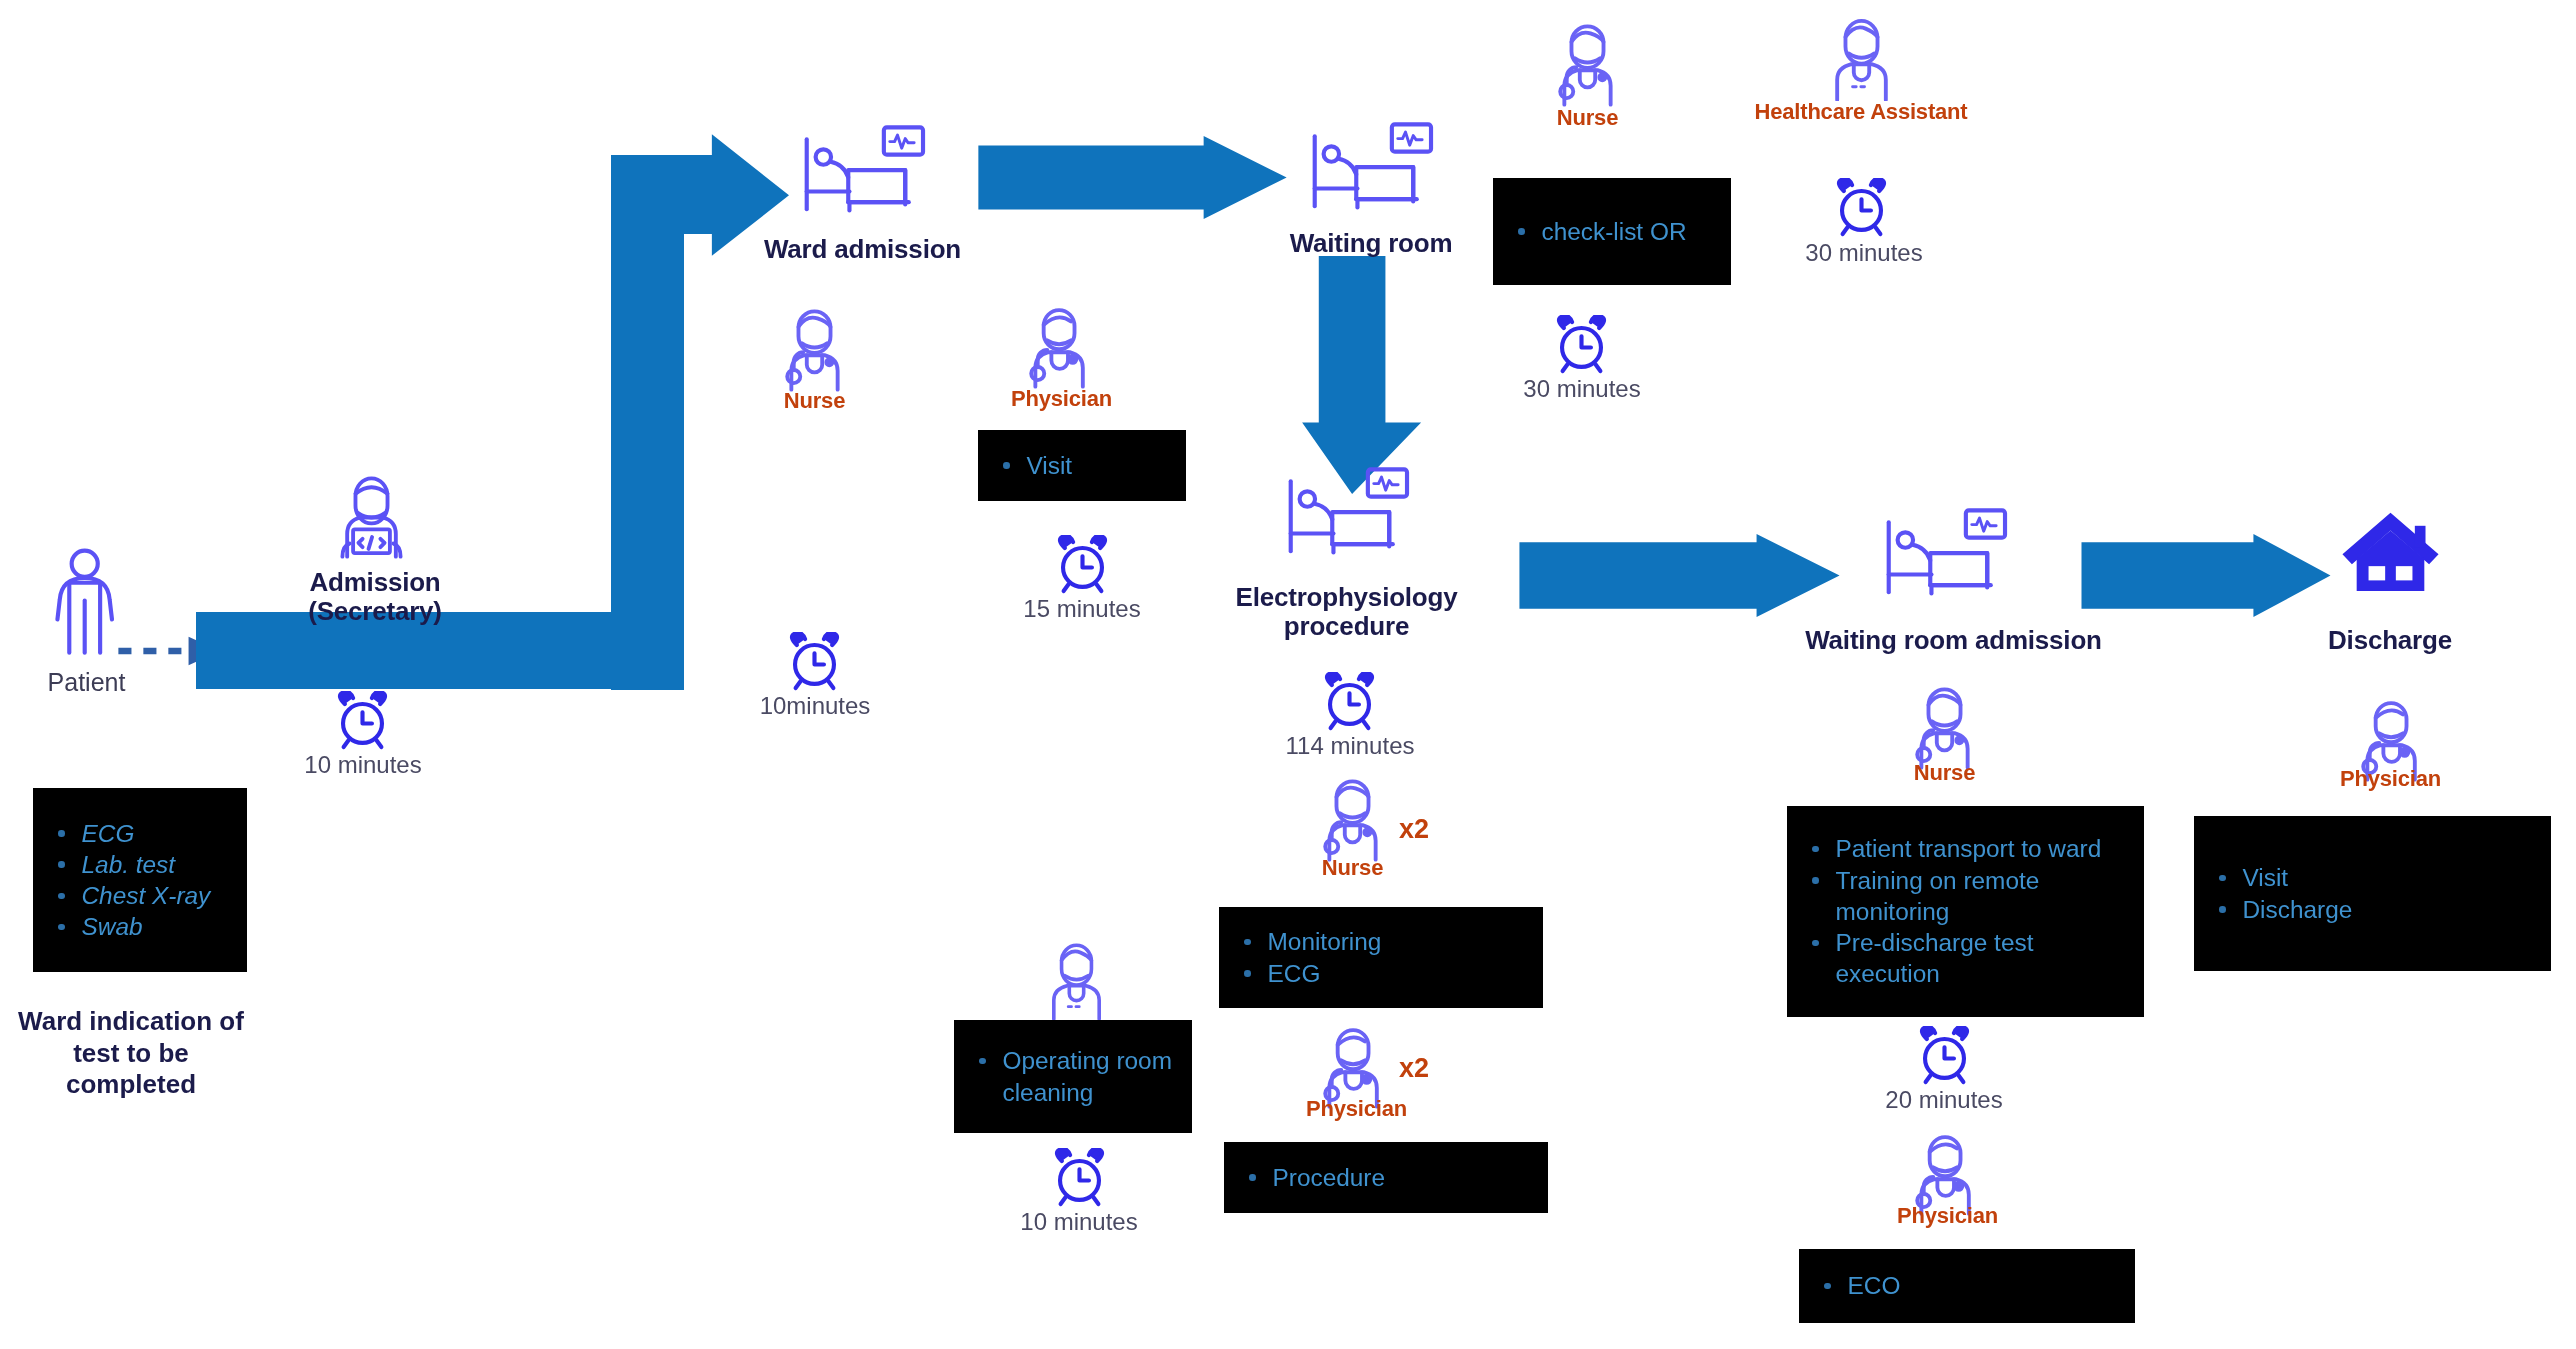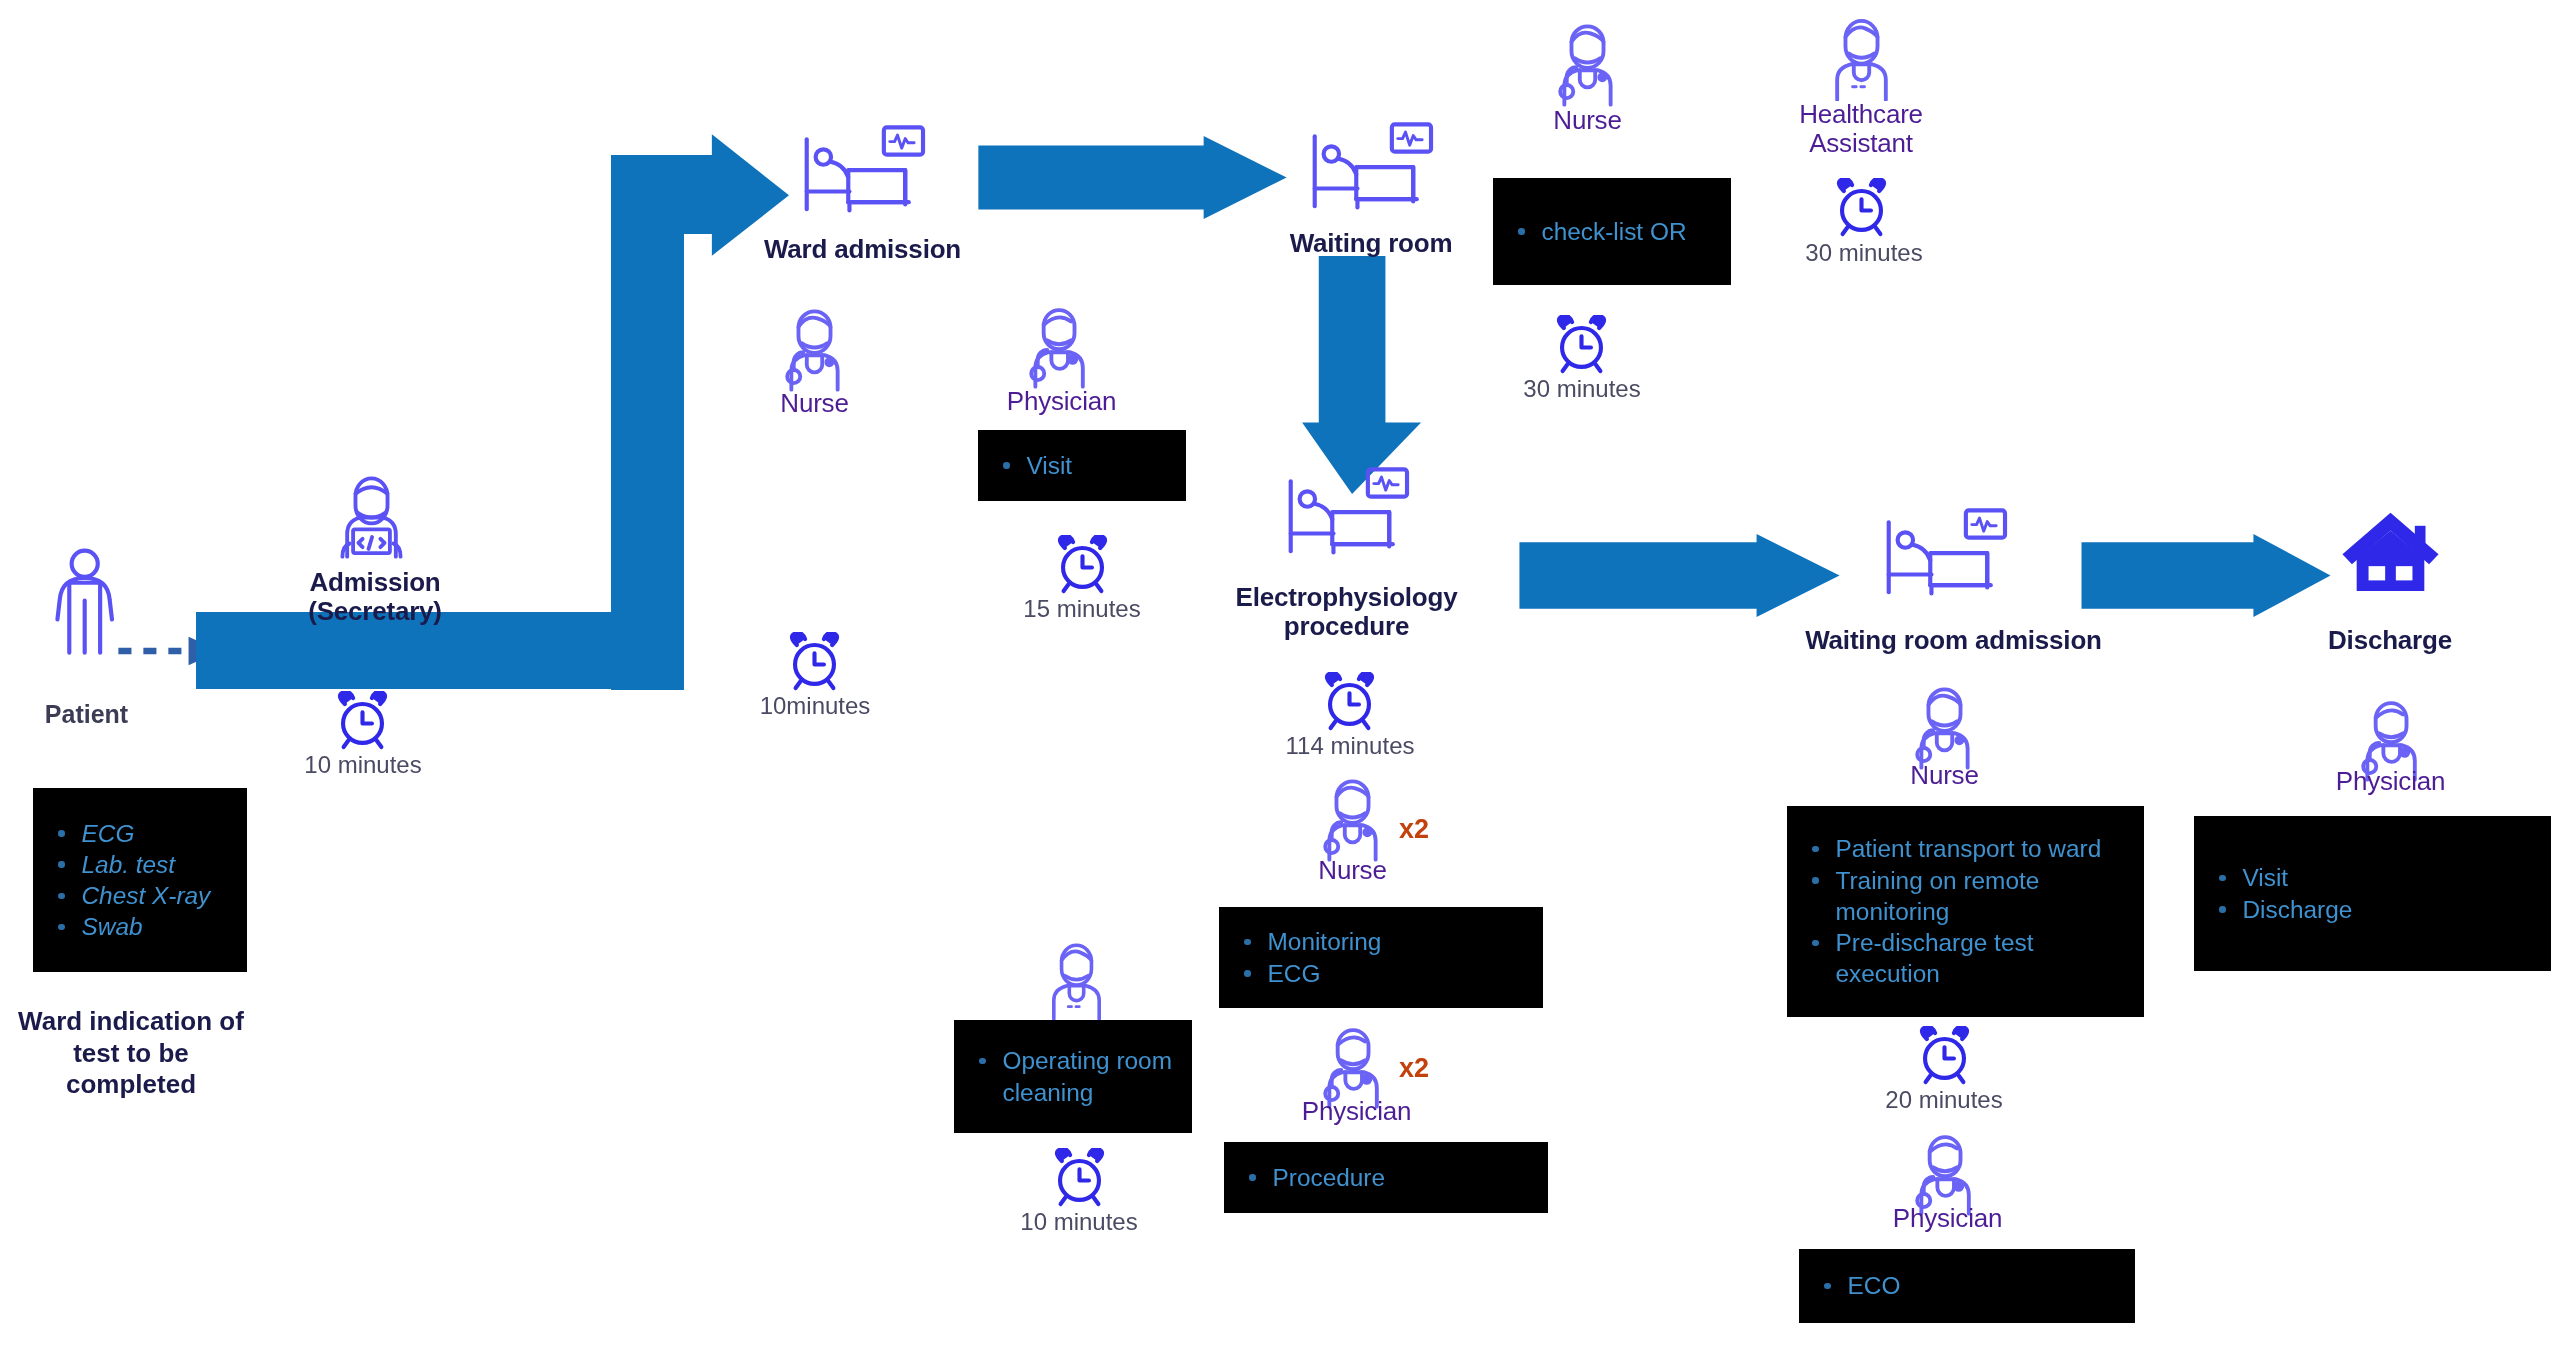--- a/index.html
+++ b/index.html
@@ -19,34 +19,33 @@
   
   .step-title{
     color:#1b1b4b;
     font-weight:bold;
     font-size:26px;
     line-height:1.12;
     text-align:center;
     letter-spacing:-0.2px;
   }
   .role-title{
-    color:#4c1d95;
-    font-weight:normal;
-    font-size:26px;
+    color:#c2410c;
+    font-weight:bold;
+    font-size:22px;
     line-height:1.1;
     text-align:center;
     letter-spacing:-0.2px;
   }
   .plain-label{
     color:#3c3c55;
     font-size:25px;
     line-height:1.1;
     text-align:center;
-    font-weight:bold;
-    margin-top:32px;
+    font-weight:normal;
   }
   .time-label{
     color:#4a4a63;
     font-size:24px;
     line-height:1.1;
     text-align:center;
     font-weight:normal;
     white-space:nowrap;
   }
   .bold-caption{

